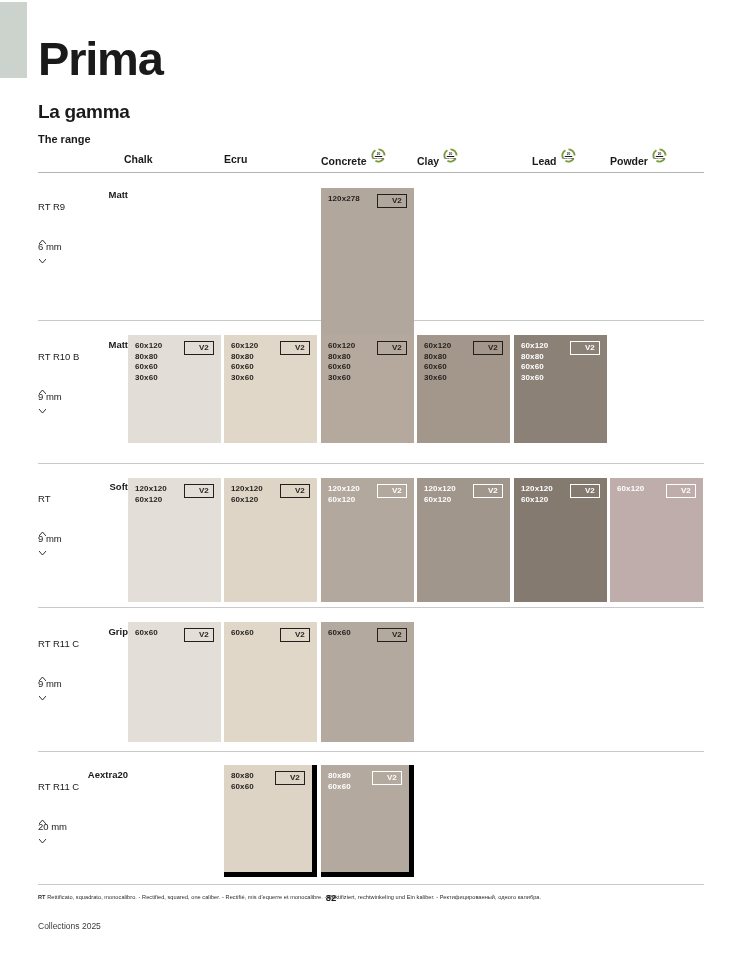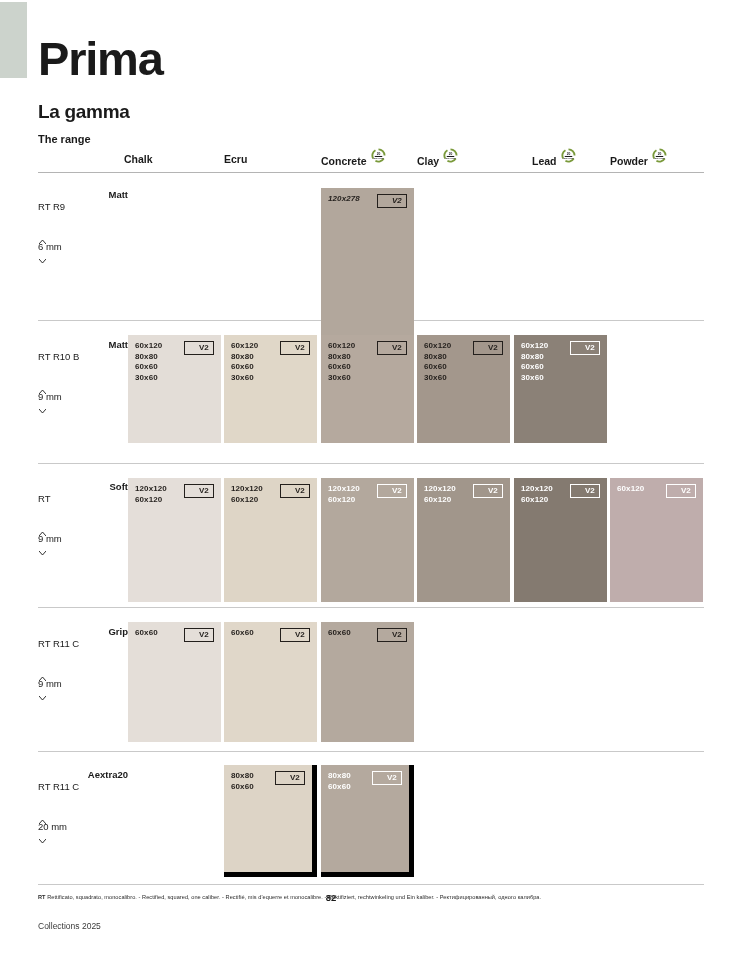--- a/index.html
+++ b/index.html
@@ -314,21 +314,21 @@
             <polyline points="0,4 3.5,0 7,4" fill="none" stroke="#1a1a1a" stroke-width="0.9"></polyline>
           </svg></span>
         <span class="val">20 mm</span>
         <span class="arrow-dn"><svg width="7" height="4" viewBox="0 0 7 4">
             <polyline points="0,0 3.5,4 7,0" fill="none" stroke="#1a1a1a" stroke-width="0.9"></polyline>
           </svg></span>
       </div>
     </div>
   </div>
 <div id="tile-grid">
-    <div class="tile light" style="left: 321px; top: 188px; width: 93px; height: 148px; background: rgb(178, 167, 156); font-style: italic;">
+    <div class="tile light" style="left: 321px; top: 188px; width: 93px; height: 148px; background: rgb(178, 167, 156);">
       <div class="sizes">120x278</div>
       <div class="v2">V2</div>
     </div>
     <div class="tile light" style="left: 128px; top: 335px; width: 93px; height: 108px; background: rgb(227, 221, 215);">
       <div class="sizes">60x120
 80x80
 60x60
 30x60</div>
       <div class="v2">V2</div>
     </div>

